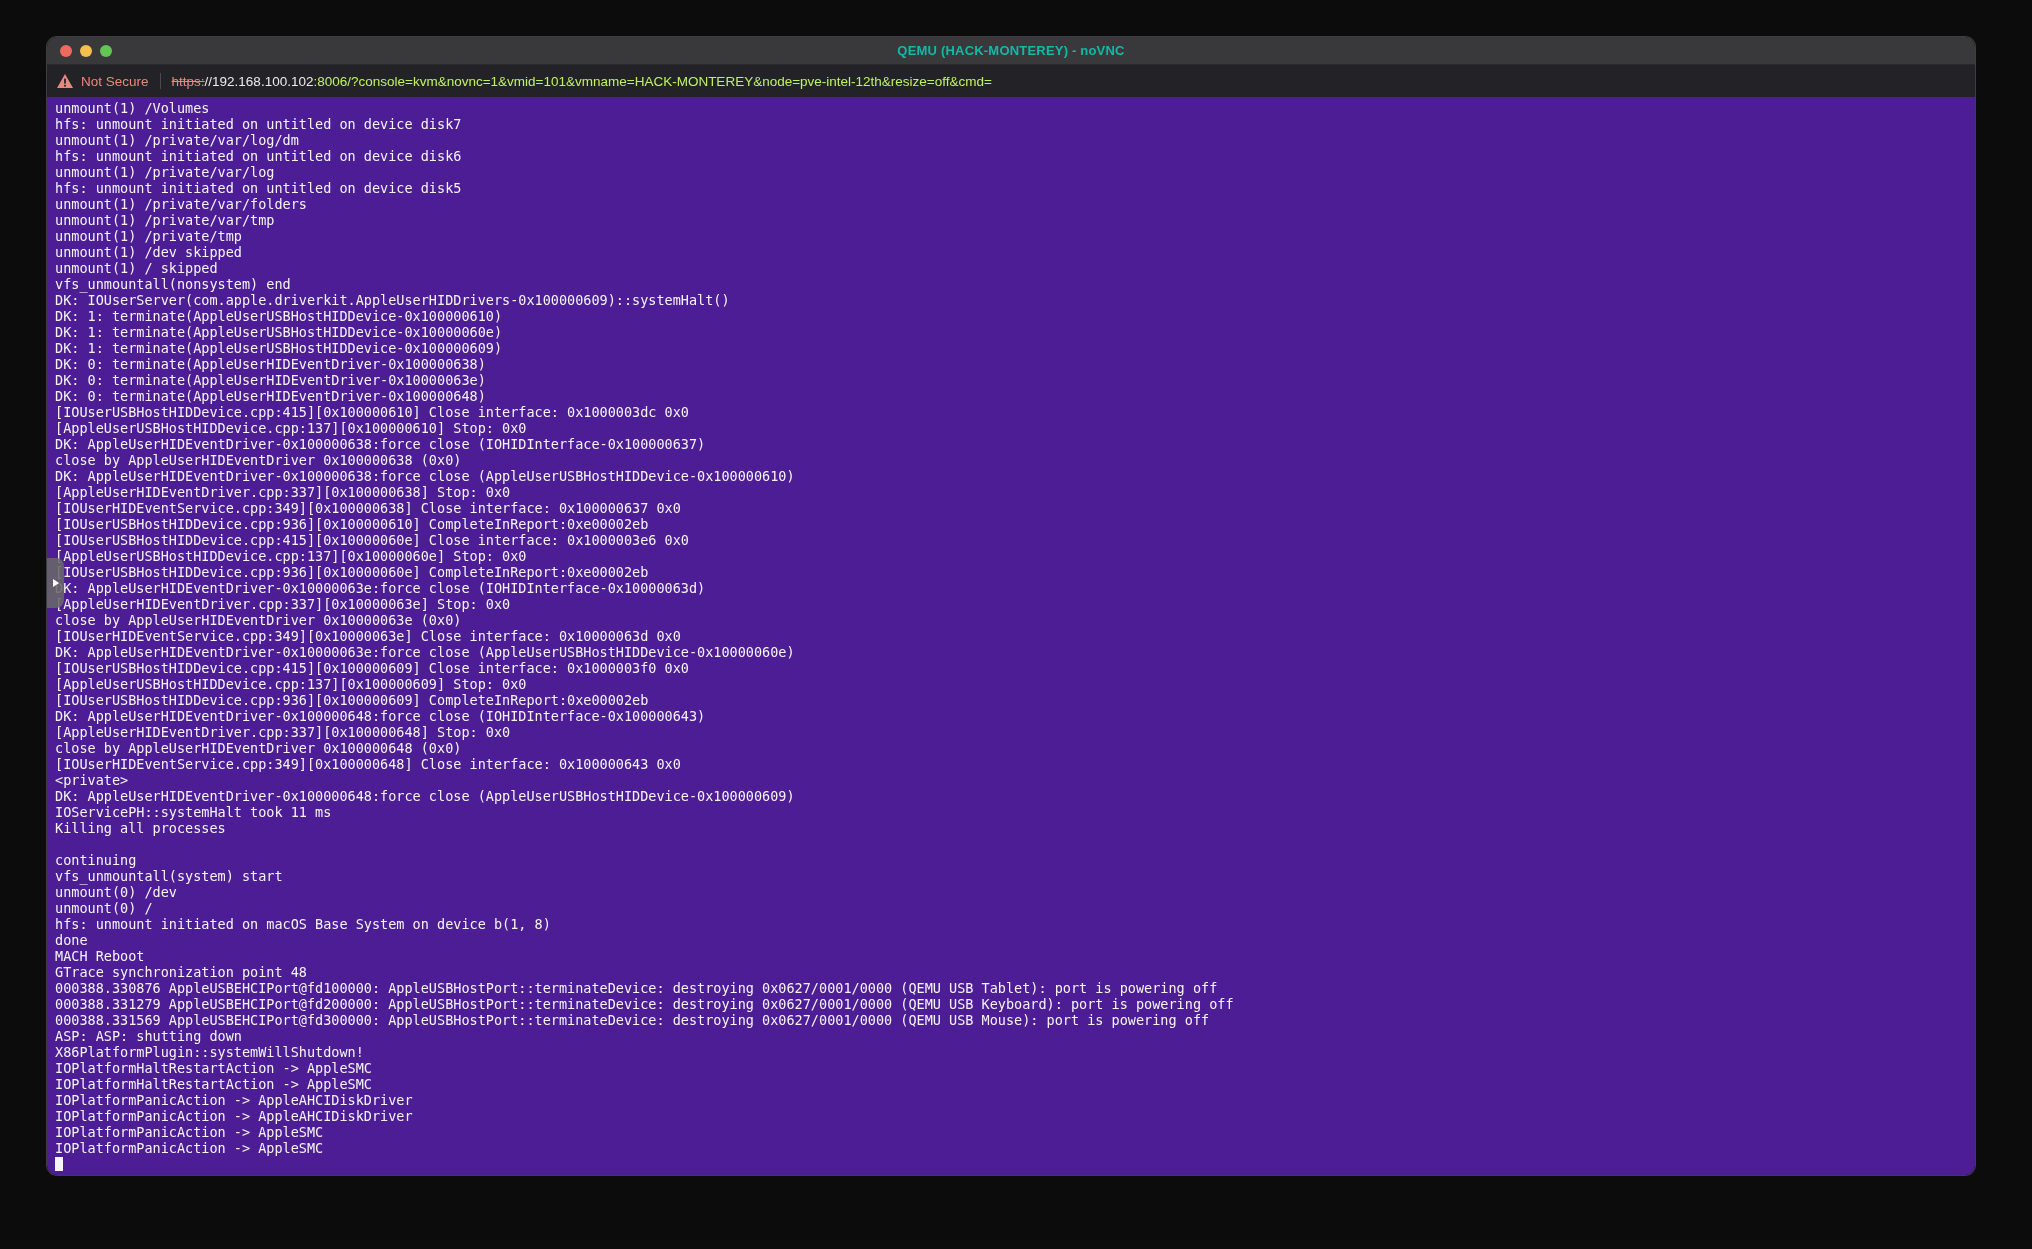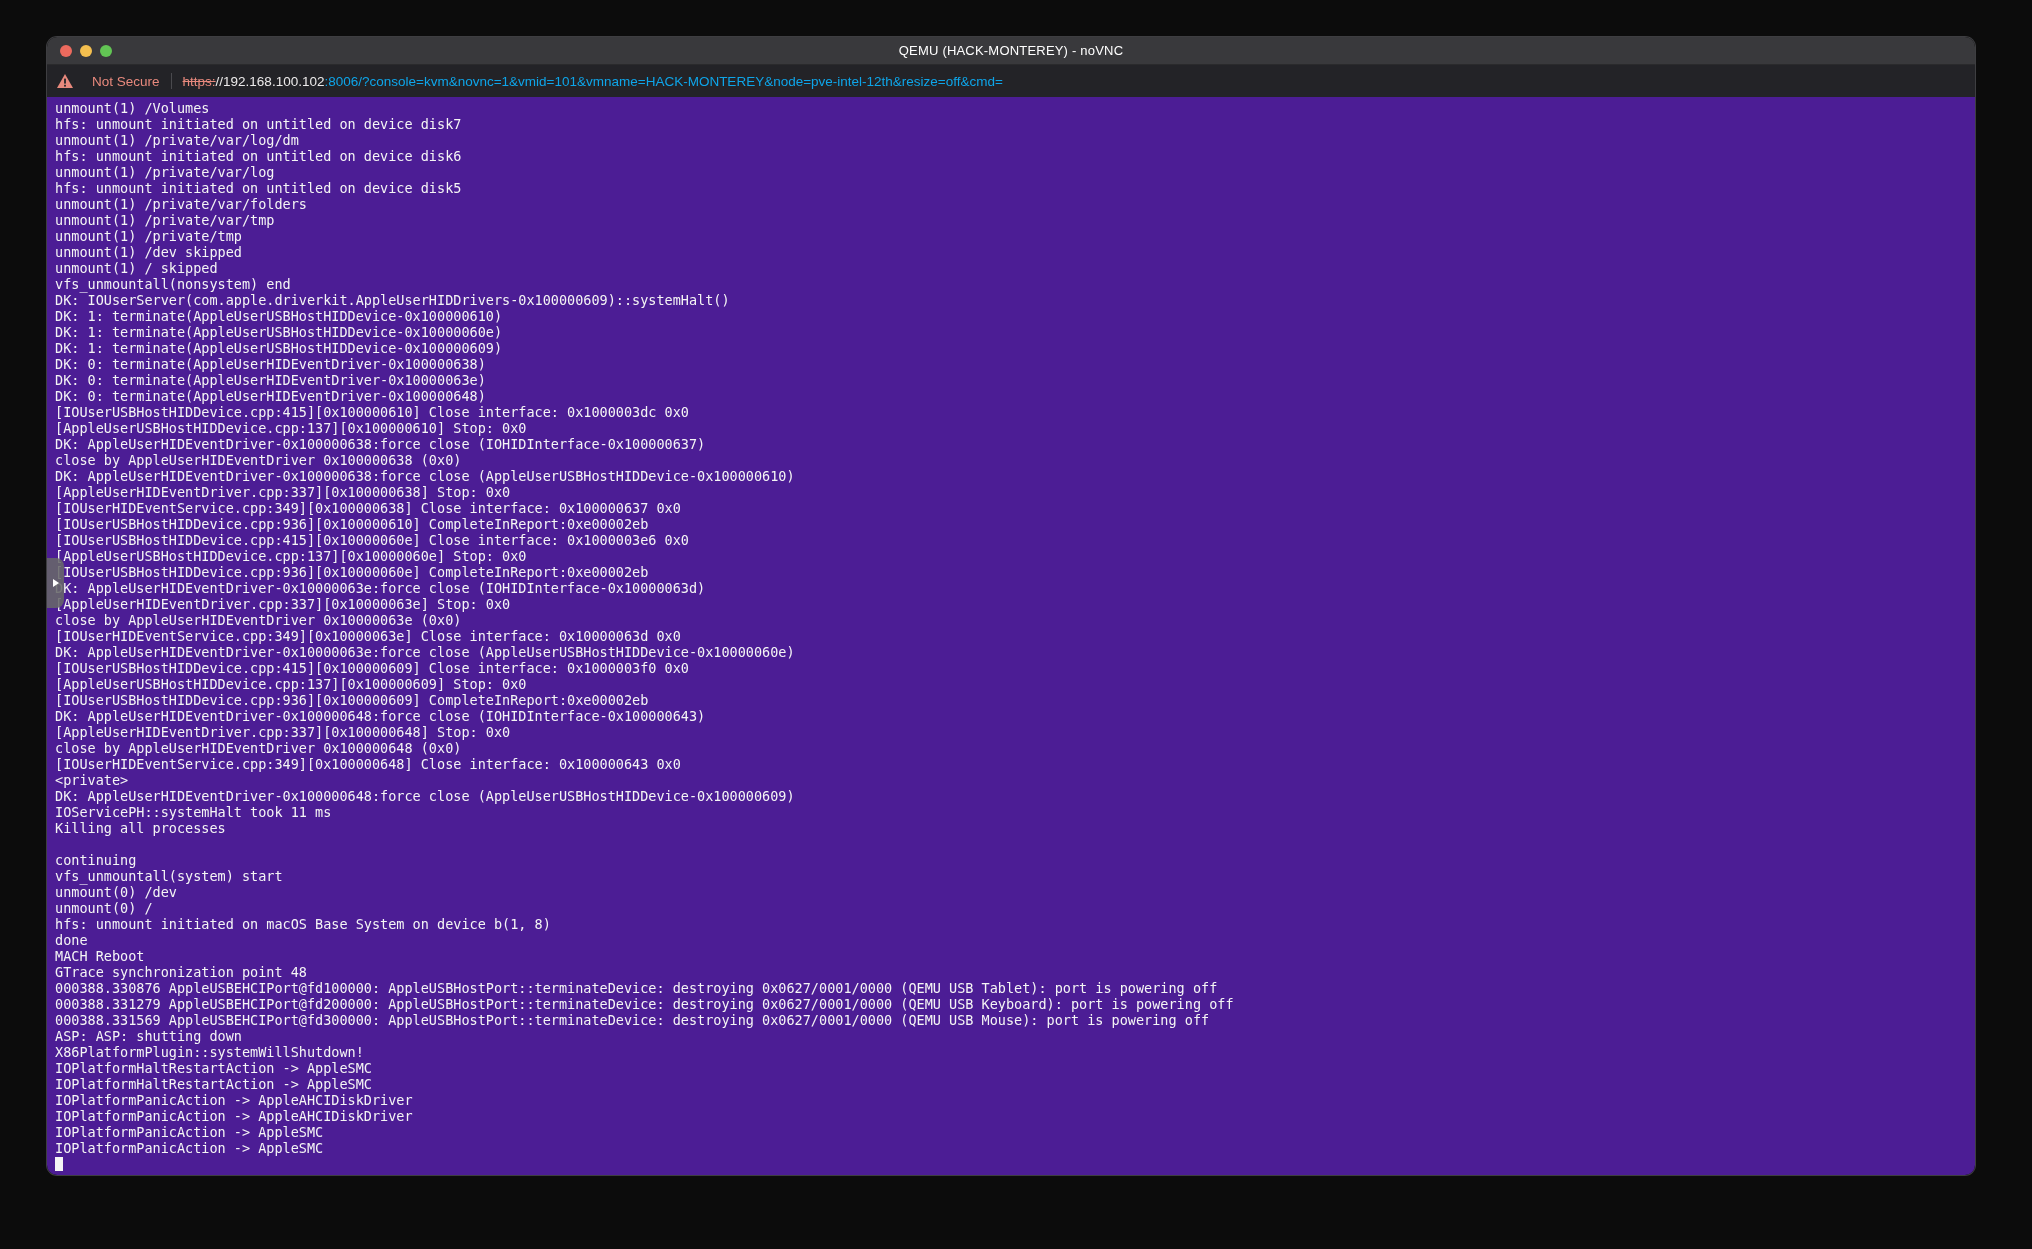--- a/index.html
+++ b/index.html
@@ -9,32 +9,32 @@
   .window { position:absolute; left:47px; top:37px; width:1928px; height:1138px;
             background:#000; border-radius:10px; overflow:hidden;
             box-shadow:0 0 0 1px #3e3e41; display:flex; flex-direction:column; }
 
   .titlebar { flex:0 0 28px; background:#39393c; position:relative;
               display:flex; align-items:center; justify-content:center;
               border-bottom:1px solid #2a2a2c; }
   .lights { position:absolute; left:13px; top:0; height:100%;
             display:flex; align-items:center; gap:8px; }
   .light { width:12px; height:12px; border-radius:50%; border:none; padding:0; cursor:default; }
-  .title { color:#ffffff; font-size:13px; font-weight:normal; letter-spacing:0.2px; }
+  .title { color:#14b8a6; font-size:13px; font-weight:bold; letter-spacing:0.2px; }
 
   .urlbar { flex:0 0 32px; background:#232327; display:flex; align-items:center;
             padding-left:10px; font-size:13.5px; white-space:nowrap; }
-  .security-chip { display:flex; align-items:center; gap:19px; }
+  .security-chip { display:flex; align-items:center; gap:8px; }
   .warning-icon { width:16px; height:14px; display:block; }
   .security-label { font-size:13.5px; }
   .divider { width:1px; height:16px; background:#4a4a4e; margin:0 11px 0 11px; }
   .url-text { display:flex; align-items:center; }
   .url-scheme { text-decoration:line-through; }
   .url-host { color:#eceaea; font-weight:normal; }
-  .url-rest { color:#0ea5e9; }
+  .url-rest { color:#bef264; }
 
   .console { flex:1 1 auto; position:relative; background:#4c1d95; overflow:hidden; }
   .console-inner { padding:3px 0 0 8px; }
   .log { font-family:"DejaVu Sans Mono", monospace; font-size:13.5px; line-height:16px;
          color:#f5f5f5; white-space:pre; }
   .cursor { width:8px; height:14px; margin-top:1px; background:#f5f5f5; }
 
   .handle { position:absolute; left:0; top:461px; width:17px; height:50px;
             background:rgba(104,104,106,0.88); border:none;
             border-radius:0 8px 8px 0; display:flex; align-items:center;

